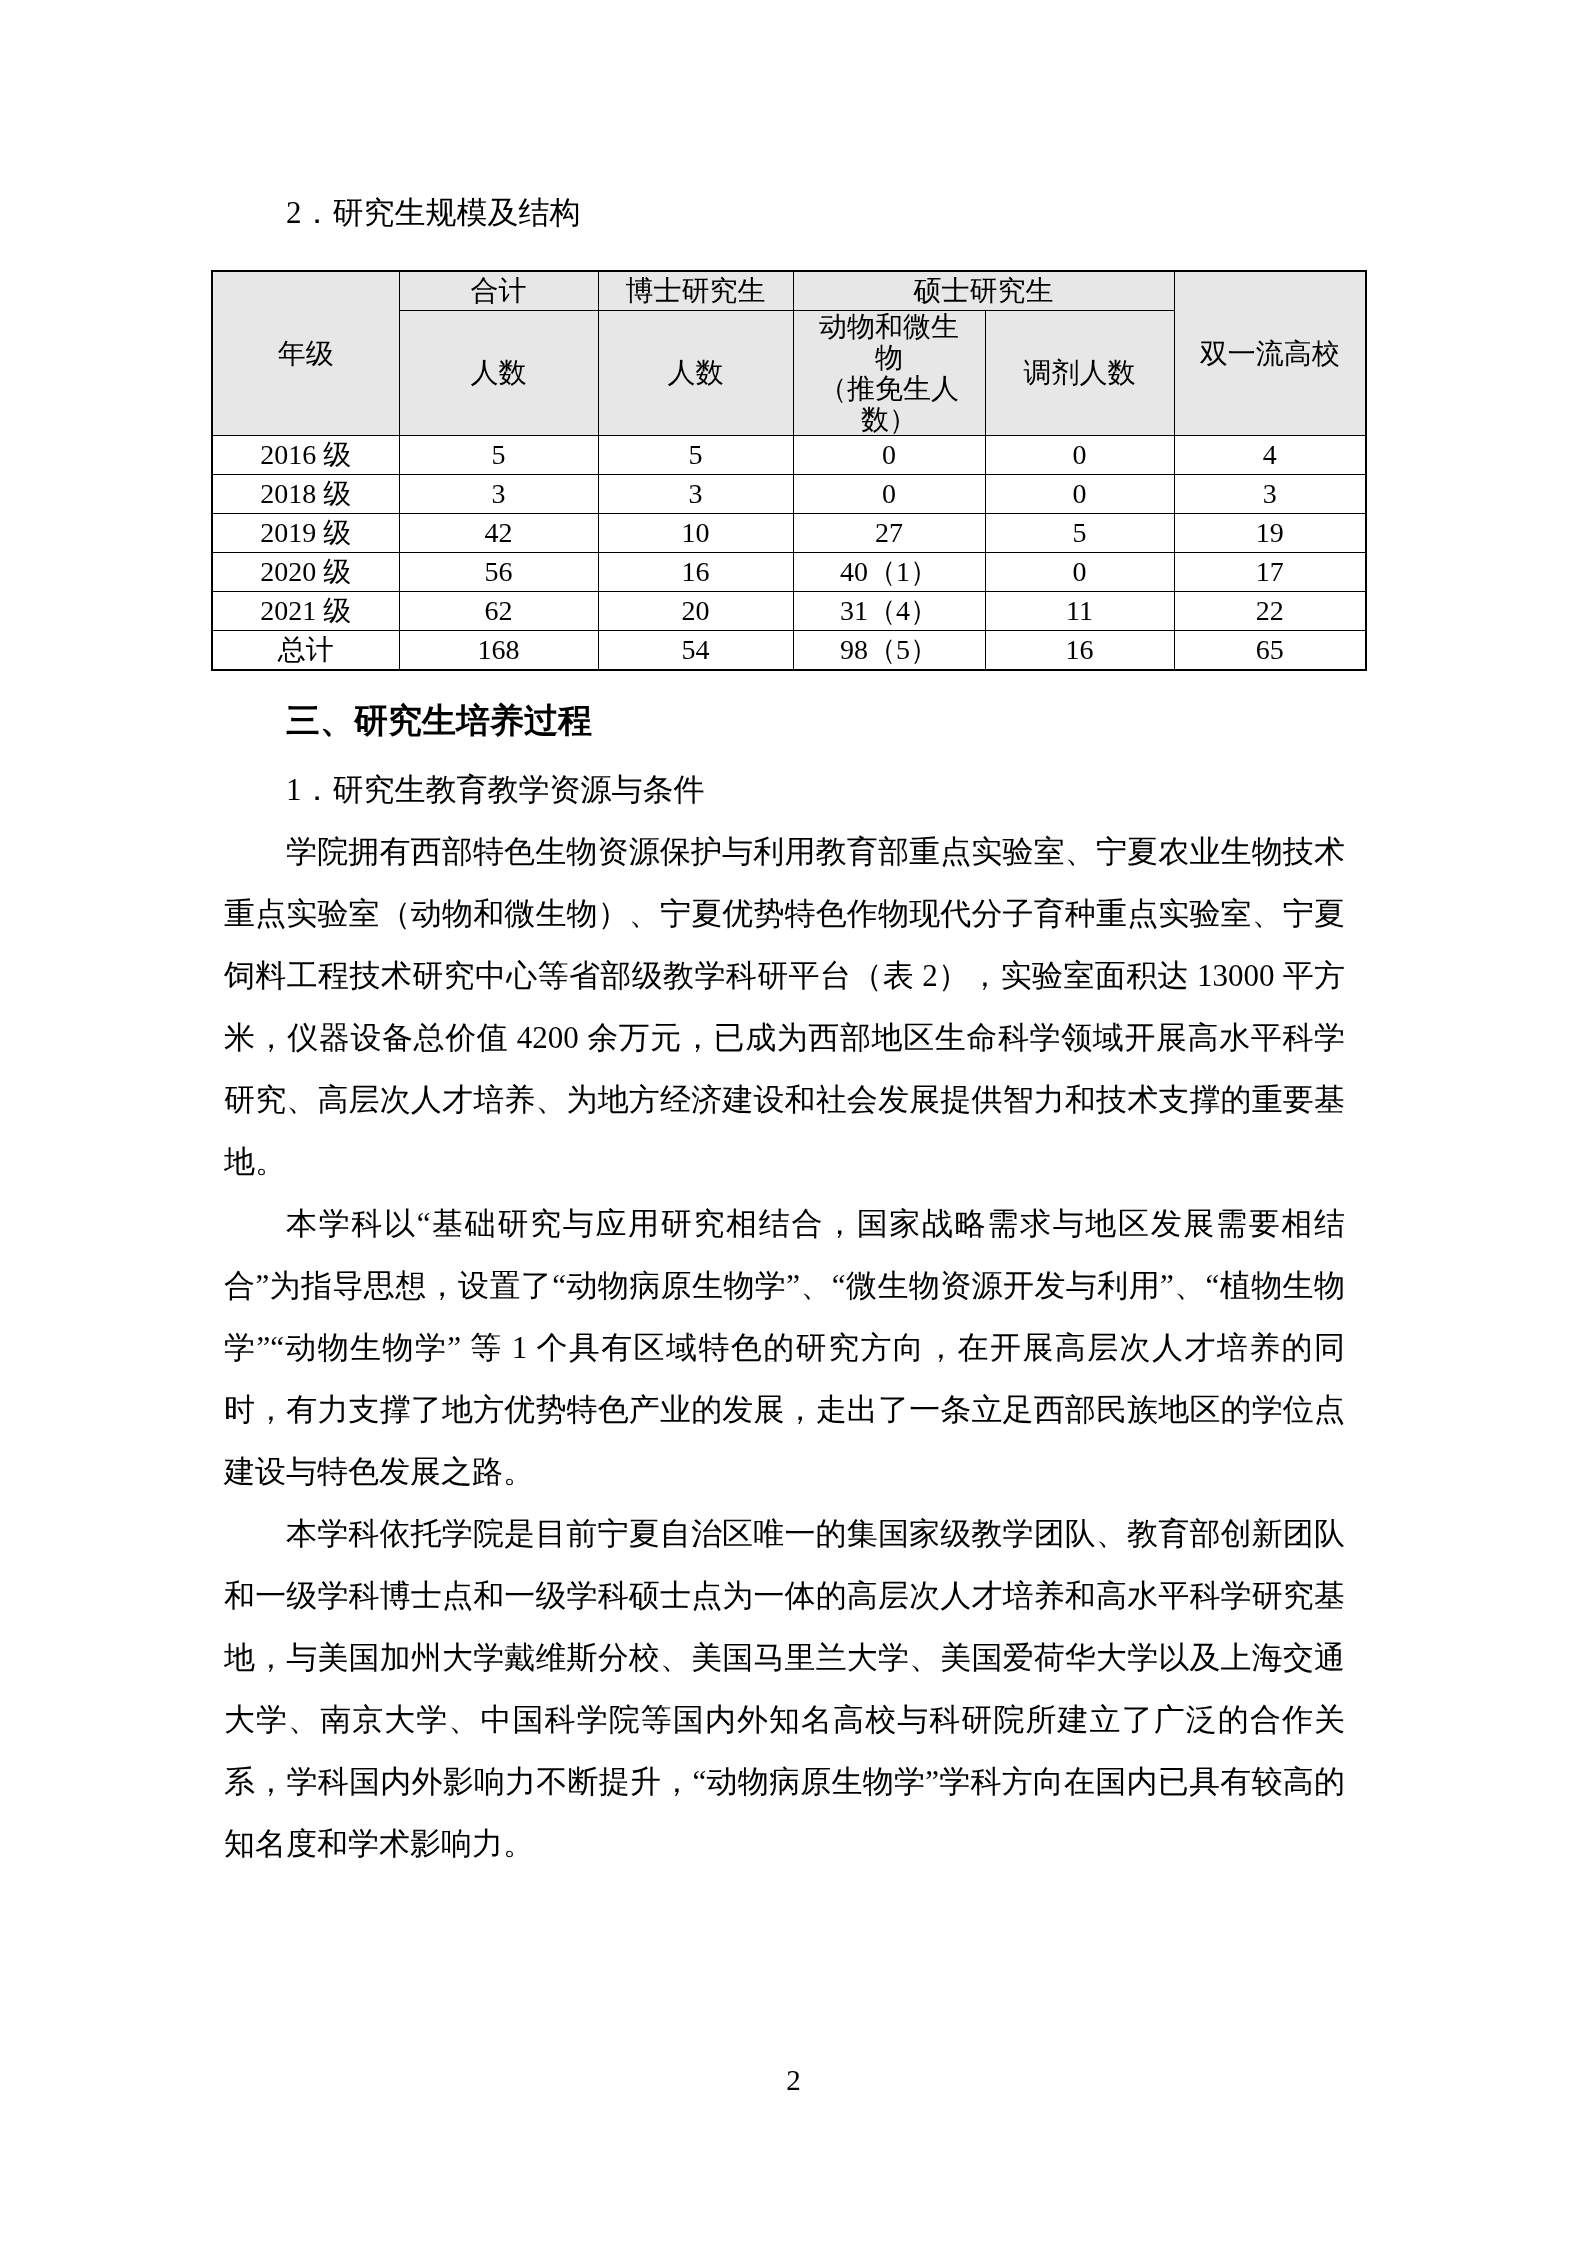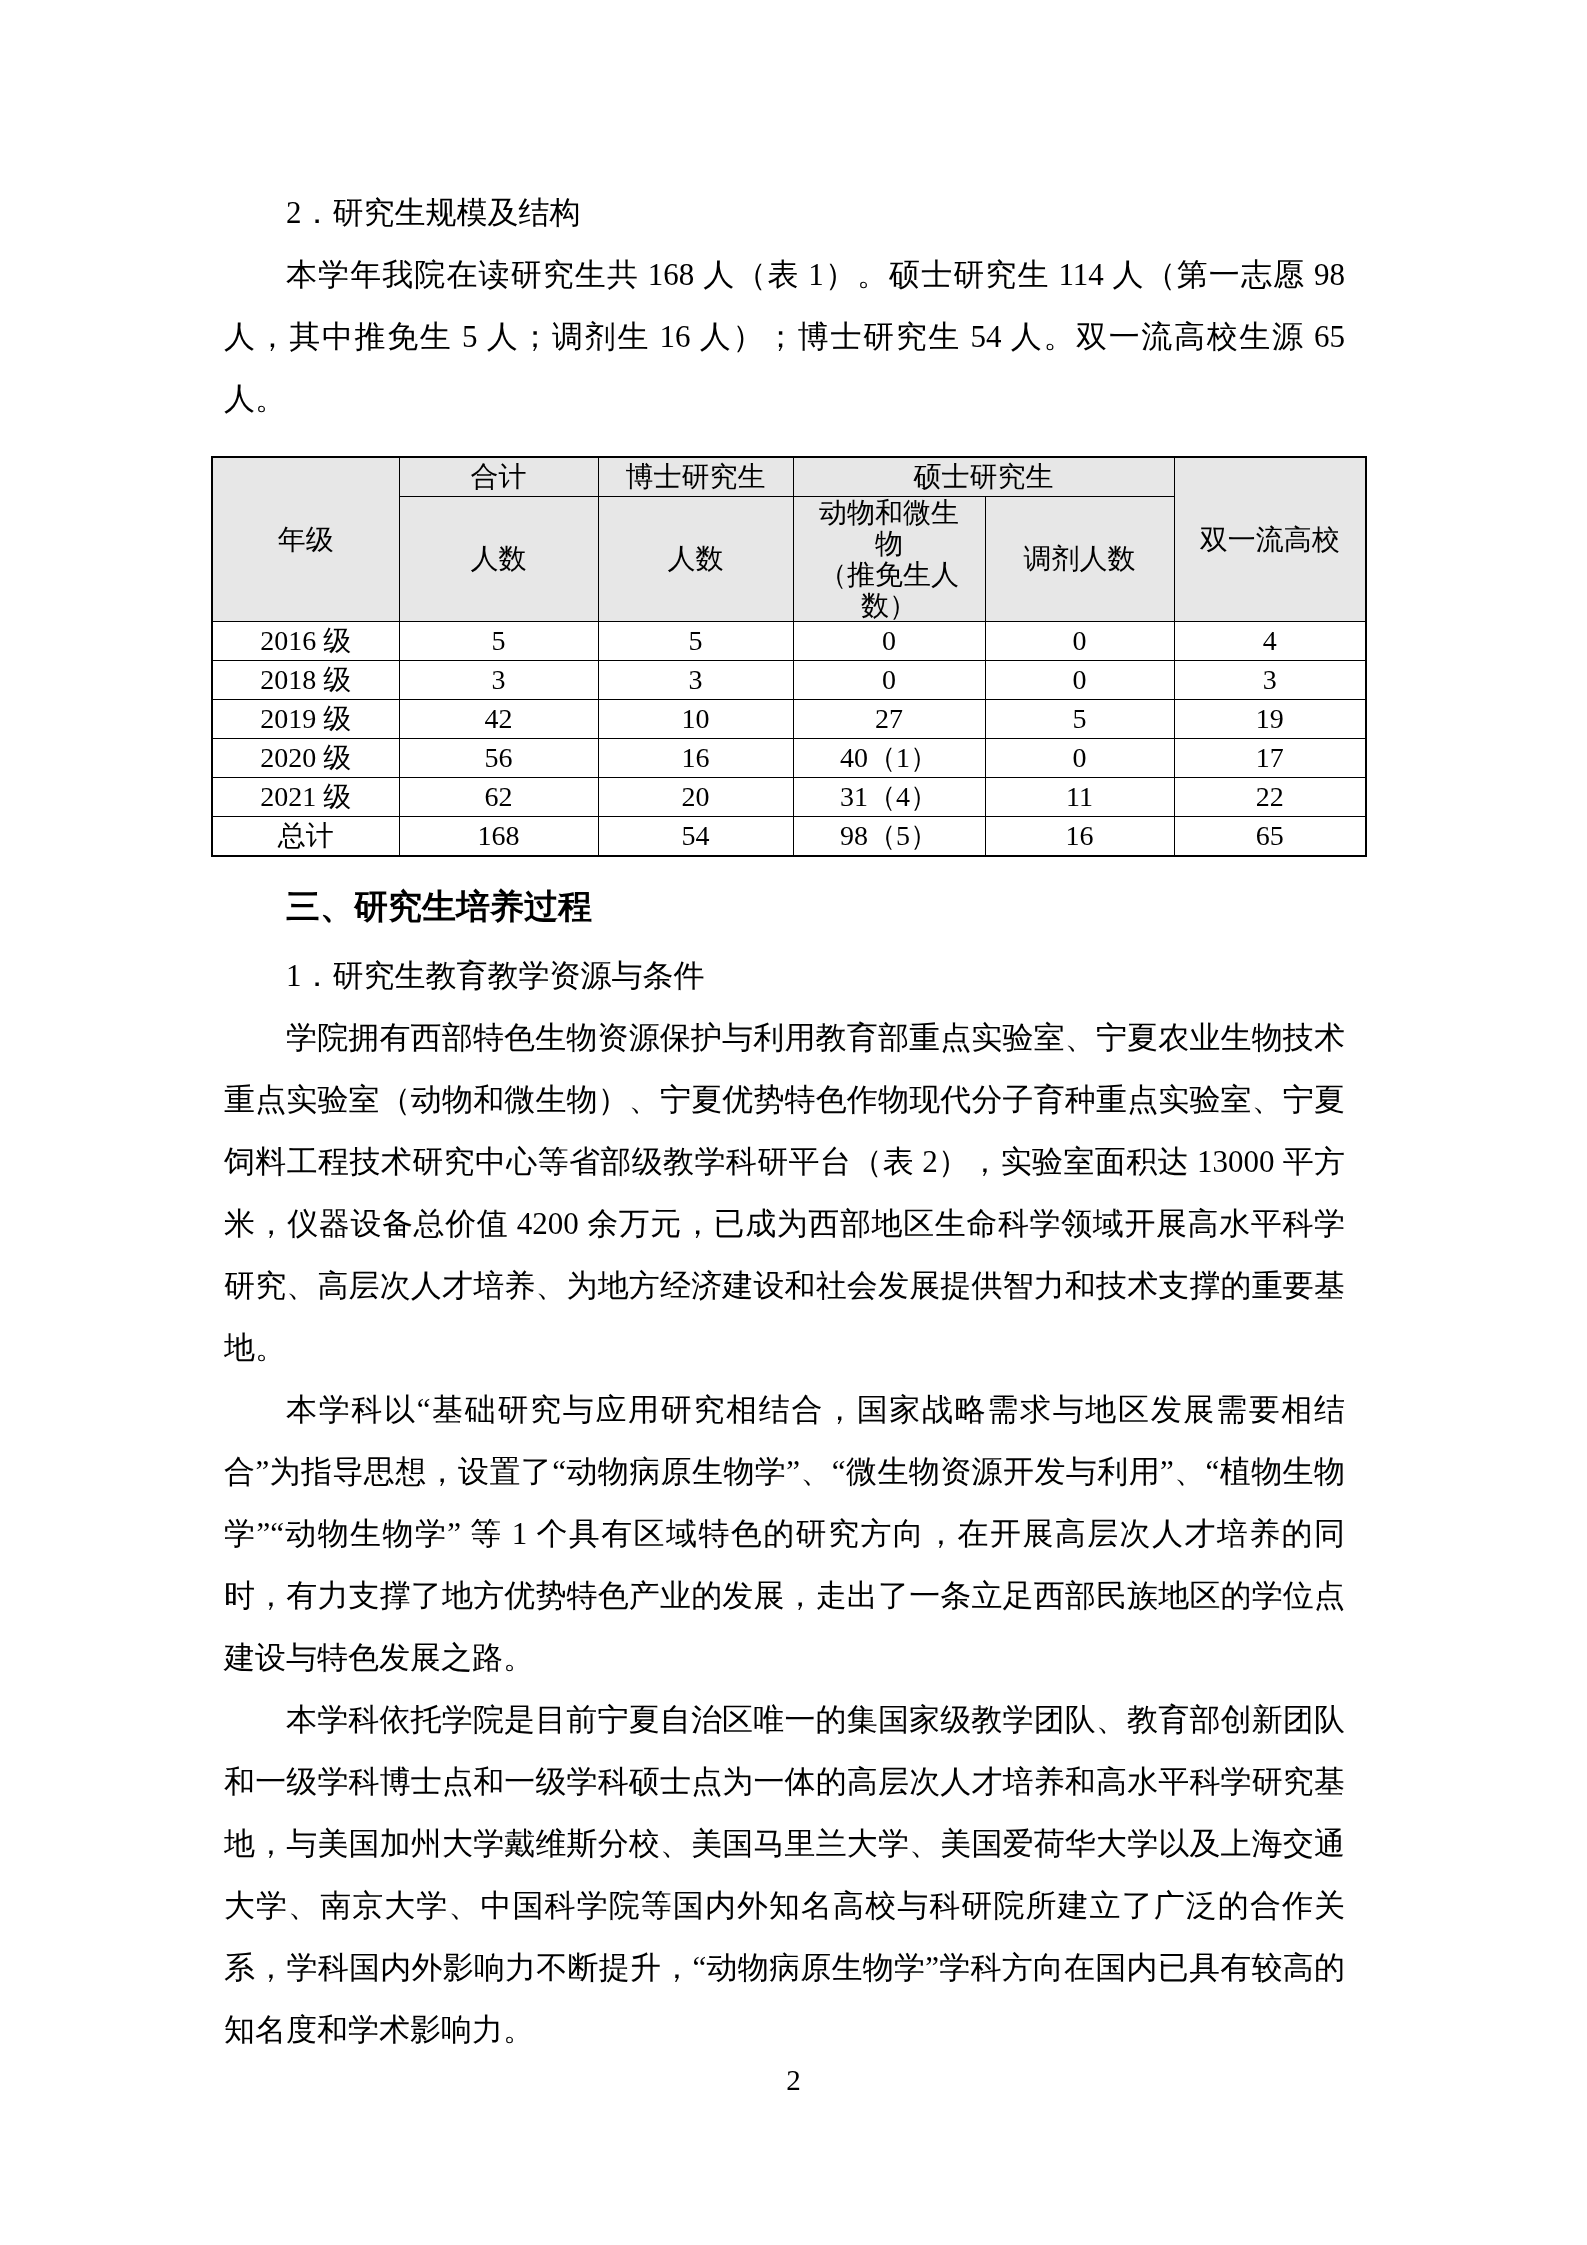--- a/index.html
+++ b/index.html
@@ -77,21 +77,20 @@
   }
 </style>
 </head>
 <body>
 
 <div class="page">
   <div class="content">
 
     <h3 class="h-numbered">2．研究生规模及结构</h3>
 
-    <p class="para">本学年我院在读研究生共 168 人（表 1）。硕士研究生 114 人（第一志愿 98 人，其中推免生 5 人；调剂生 16 人）；博士研究生 54 人。双一流高校生源 65 人。</p>
 
 
     <table class="report-table">
       <colgroup>
         <col style="width:187px">
           <col style="width:199px">
           <col style="width:195px">
         <col style="width:192px">
           <col style="width:189px">
           <col style="width:192px">

